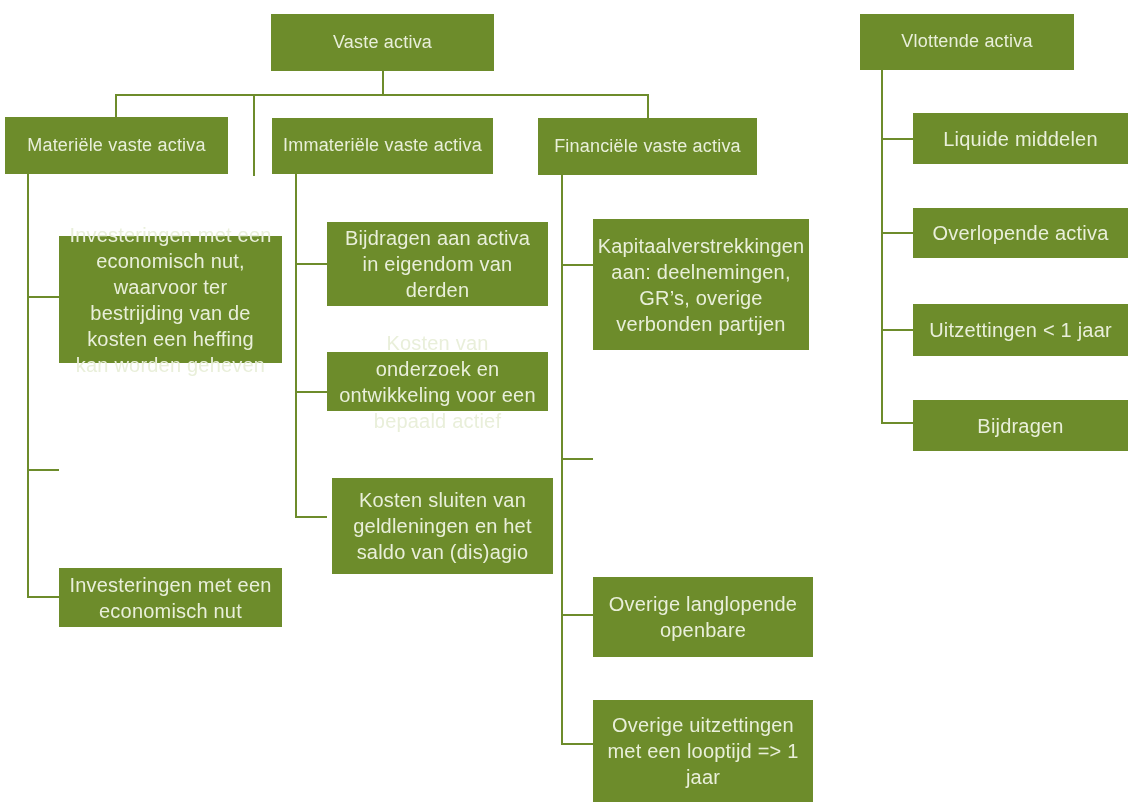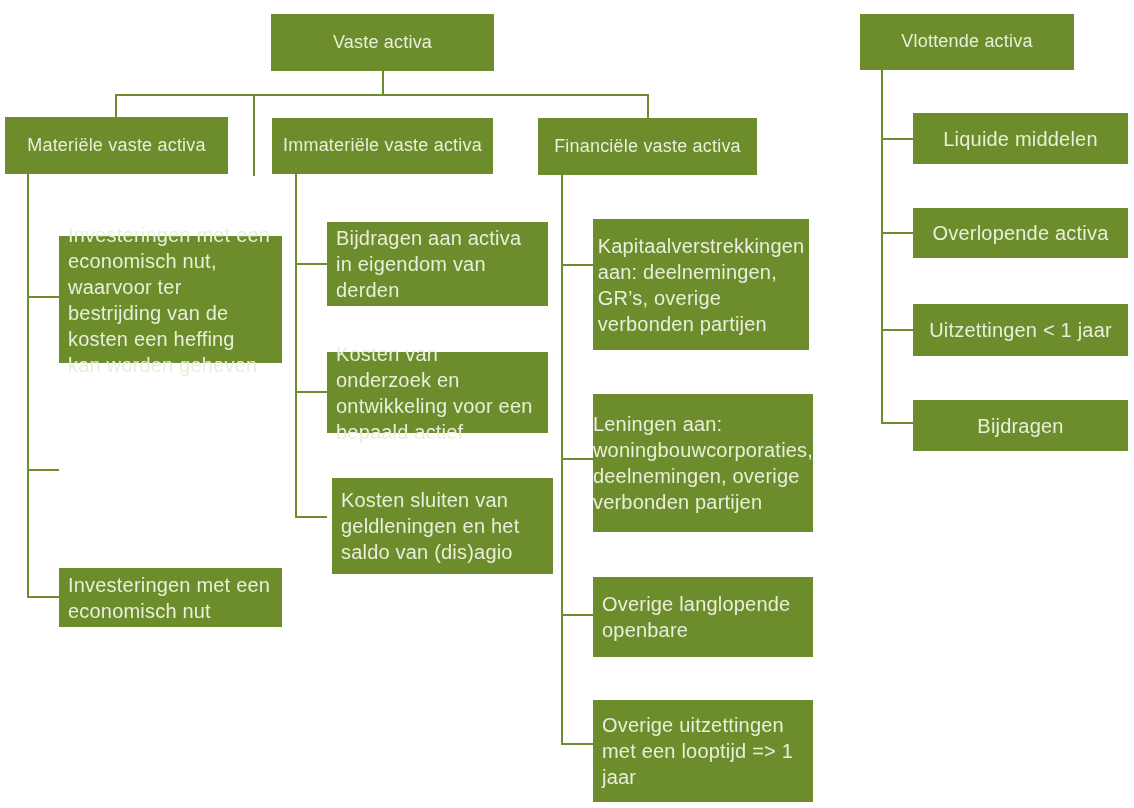--- a/index.html
+++ b/index.html
@@ -4,21 +4,21 @@
 <style>
   *{box-sizing:border-box;margin:0;padding:0}
   html,body{background:var(--background,#ffffff)}
   body{width:1134px;height:808px;font-family:"Liberation Sans",sans-serif}
   .canvas{position:relative;width:1134px;height:808px;background:var(--background,#ffffff);overflow:hidden}
   .node{
     position:absolute;
     background:var(--box-fill,#6D8C2B);
     color:var(--box-text,#E9EFDA);
     display:flex;align-items:center;justify-content:center;
-    text-align:left;line-height:1.3;letter-spacing:.2px;
+    text-align:center;line-height:1.3;letter-spacing:.2px;
     padding:2px 9px;
   }
   .header{font-size:18px}
   .leaf{font-size:20px}
   .ln{position:absolute;background:var(--line,#6D8C2B)}
 </style>
 </head>
 <body>
 
 <div class="canvas">
@@ -54,25 +54,24 @@
   <div class="node header" style="left:271px;top:14px;width:223px;height:57px">Vaste activa</div>
 
   <div class="node header" style="left:5px;top:117px;width:223px;height:57px">Materiële vaste activa</div>
   <div class="node header" style="left:272px;top:118px;width:221px;height:56px">Immateriële vaste activa</div>
   <div class="node header" style="left:538px;top:118px;width:219px;height:57px">Financiële vaste activa</div>
 
   <div class="node leaf" style="left:59px;top:236px;width:223px;height:127px">Investeringen met een economisch nut, waarvoor ter bestrijding van de kosten een heffing kan worden geheven</div>
   <div class="node leaf" style="left:59px;top:568px;width:223px;height:59px">Investeringen met een economisch nut</div>
 
   <div class="node leaf" style="left:327px;top:222px;width:221px;height:84px">Bijdragen aan activa in eigendom van derden</div>
-  <div class="node leaf" style="left:327px;top:352px;width:221px;height:81px">Kosten van onderzoek en ontwikkeling voor een bepaald actief</div>
+  <div class="node leaf" style="left:327px;top:352px;width:221px;height:59px">Kosten van onderzoek en ontwikkeling voor een bepaald actief</div>
   <div class="node leaf" style="left:332px;top:478px;width:221px;height:96px">Kosten sluiten van geldleningen en het saldo van (dis)agio</div>
 
   <div class="node leaf" style="left:593px;top:219px;width:216px;height:131px">Kapitaalverstrekkingen aan: deelnemingen, GR’s, overige verbonden partijen</div>
-  <div class="node leaf" style="left:593px;top:394px;width:220px;height:138px">Leningen aan: woningbouwcorporaties, deelnemingen, overige verbonden partijen</div>
   <div class="node leaf" style="left:593px;top:577px;width:220px;height:80px">Overige langlopende openbare</div>
   <div class="node leaf" style="left:593px;top:700px;width:220px;height:102px">Overige uitzettingen met een looptijd =&gt; 1 jaar</div>
 
   <div class="node header" style="left:860px;top:14px;width:214px;height:56px">Vlottende activa</div>
   <div class="node leaf" style="left:913px;top:113px;width:215px;height:51px">Liquide middelen</div>
   <div class="node leaf" style="left:913px;top:208px;width:215px;height:50px">Overlopende activa</div>
   <div class="node leaf" style="left:913px;top:304px;width:215px;height:52px">Uitzettingen &lt; 1 jaar</div>
   <div class="node leaf" style="left:913px;top:400px;width:215px;height:51px">Bijdragen</div>
 
 </div>

